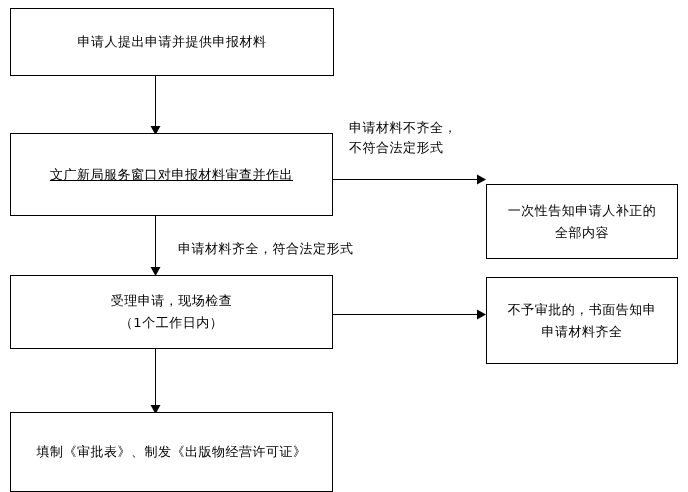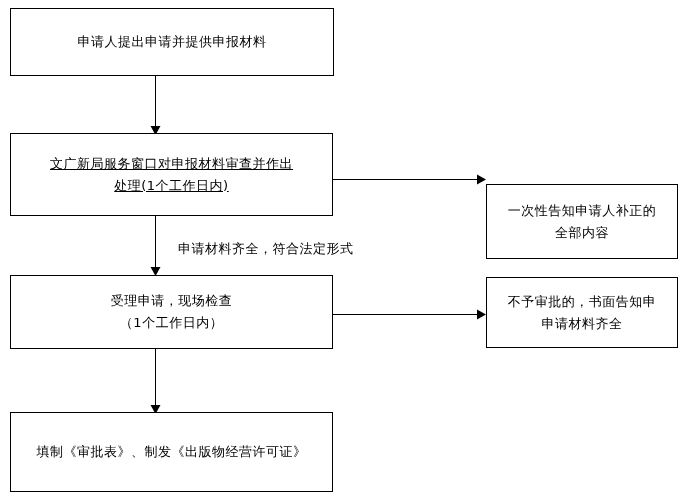--- a/index.html
+++ b/index.html
@@ -56,21 +56,21 @@
   }
   .connector polygon {
     fill: #000000;
   }
 
   
   #node-apply          { left: 10px;  top: 8px;   width: 324px; height: 68px; }
   #node-review         { left: 10px;  top: 133px; width: 323px; height: 83px; text-decoration: underline; }
   #node-notify-correct { left: 486px; top: 142px; width: 192px; height: 75px; margin-top: 42px; }
   #node-accept         { left: 10px;  top: 275px; width: 323px; height: 74px; }
-  #node-reject         { left: 486px; top: 277px; width: 192px; height: 71px; }
+  #node-reject         { left: 486px; top: 277px; width: 192px; height: 87px; }
   #node-issue          { left: 10px;  top: 412px; width: 323px; height: 80px; text-align: center; }
 
   
   #label-incomplete { left: 349px; top: 118px; }
   #label-complete   { left: 178px; top: 239px; }
 </style>
 </head>
 <body>
 
 <div id="canvas">
@@ -99,21 +99,20 @@
     <line x1="15.5" y1="0" x2="15.5" y2="57"></line>
     <polygon points="10.5,56 20.5,56 15.5,65"></polygon>
   </svg>
 
   <div class="node" id="node-apply">
     <span class="line">申请人提出申请并提供申报材料</span>
   </div>
 
   <div class="node" id="node-review">
     <span class="line">文广新局服务窗口对申报材料审查并作出</span>
-    <span class="line">处理(1个工作日内)</span>
   </div>
 
   <div class="node" id="node-notify-correct">
     <span class="line">一次性告知申请人补正的</span>
     <span class="line">全部内容</span>
   </div>
 
   <div class="node" id="node-accept">
     <span class="line">受理申请，现场检查</span>
     <span class="line">（1个工作日内）</span>
@@ -121,18 +120,22 @@
 
   <div class="node" id="node-reject">
     <span class="line">不予审批的，书面告知申</span>
     <span class="line">申请材料齐全</span>
   </div>
 
   <div class="node" id="node-issue">
     <span class="line">填制《审批表》、制发《出版物经营许可证》</span>
   </div>
 
+  <div class="edge-label" id="label-incomplete">
+    <span class="line">申请材料不齐全，</span><br>
+    <span class="line">不符合法定形式</span>
+  </div>
 
   <div class="edge-label" id="label-complete">
     <span class="line">申请材料齐全，符合法定形式</span>
   </div>
 
 </div>
 
 </body></html>

